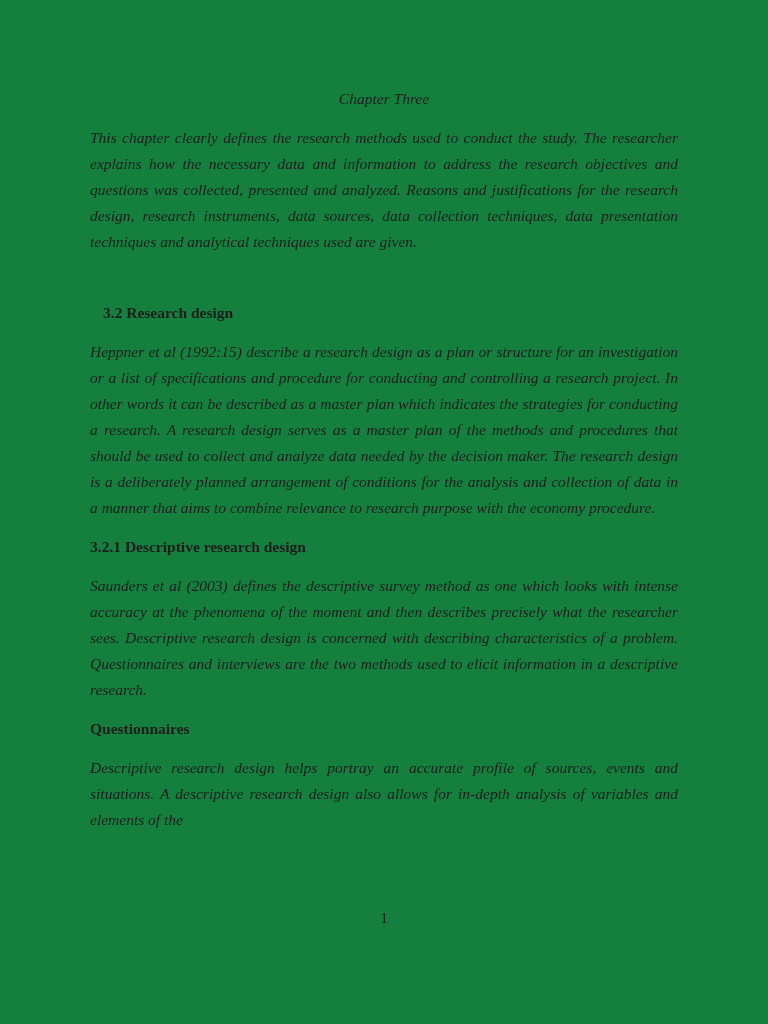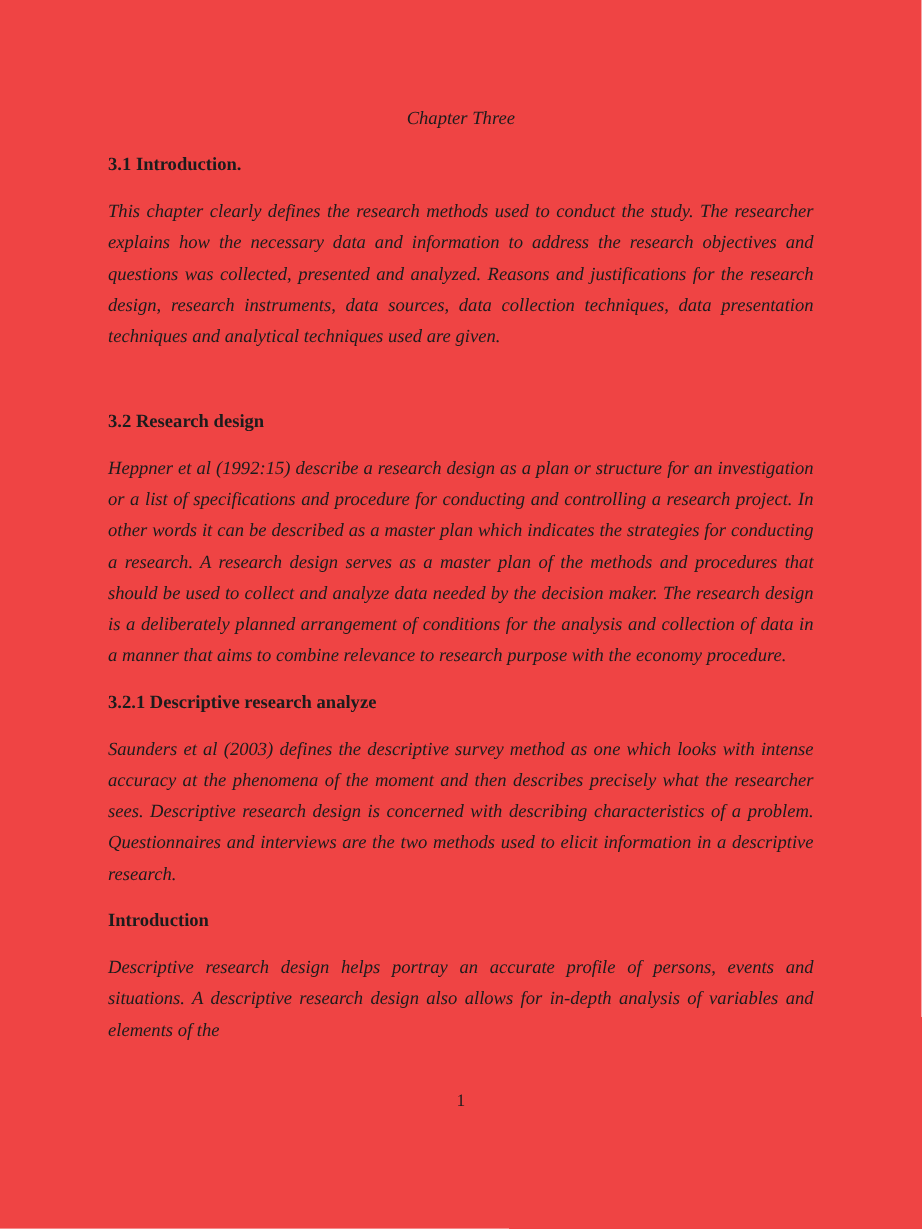--- a/index.html
+++ b/index.html
@@ -4,40 +4,41 @@
 <style>
   html, body {
     margin: 0;
     padding: 0;
     background: #ffffff;
   }
   .page {
     position: relative;
     width: 768px;
     height: 1024px;
-    background: #ef4444;
+    background: #15803d;
     box-sizing: border-box;
     padding: 86px 90px 0 90px;
     font-family: "Liberation Serif", "DejaVu Serif", serif;
     color: #1c1c1c;
     font-size: 15.5px;
     line-height: 26px;
     overflow: hidden;
   }
   .doc-title {
     text-align: center;
     font-style: italic;
     margin: 0 0 13px 0;
   }
   .doc-heading {
     font-weight: bold;
     margin: 0 0 13px 0;
   }
   .doc-heading.extra-space {
     margin-top: 45px;
+    margin-left: 13px;
   }
   .doc-paragraph {
     text-align: justify;
     margin: 0 0 13px 0;
     font-style: italic;
   }
   .page-footer {
     position: absolute;
     left: 0;
     right: 0;
@@ -48,31 +49,30 @@
   }
 </style>
 </head>
 <body>
 
 <div class="page">
 
   <div class="doc-title">Chapter Three</div>
 
 
-  <div class="doc-heading">3.1 Introduction.</div>
 
   <p class="doc-paragraph">This chapter clearly defines the research methods used to conduct the study. The researcher explains how the necessary data and information to address the research objectives and questions was collected, presented and analyzed. Reasons and justifications for the research design, research instruments, data sources, data collection techniques, data presentation techniques and analytical techniques used are given.</p>
 
   <div class="doc-heading extra-space">3.2 Research design</div>
 
   <p class="doc-paragraph">Heppner et al (1992:15) describe a research design as a plan or structure for an investigation or a list of specifications and procedure for conducting and controlling a research project. In other words it can be described as a master plan which indicates the strategies for conducting a research. A research design serves as a master plan of the methods and procedures that should be used to collect and analyze data needed by the decision maker. The research design is a deliberately planned arrangement of conditions for the analysis and collection of data in a manner that aims to combine relevance to research purpose with the economy procedure.</p>
 
-  <div class="doc-heading">3.2.1 Descriptive research analyze</div>
+  <div class="doc-heading">3.2.1 Descriptive research design</div>
 
   <p class="doc-paragraph">Saunders et al (2003) defines the descriptive survey method as one which looks with intense accuracy at the phenomena of the moment and then describes precisely what the researcher sees. Descriptive research design is concerned with describing characteristics of a problem. Questionnaires and interviews are the two methods used to elicit information in a descriptive research.</p>
 
-  <div class="doc-heading">Introduction</div>
+  <div class="doc-heading">Questionnaires</div>
 
-  <p class="doc-paragraph">Descriptive research design helps portray an accurate profile of persons, events and situations. A descriptive research design also allows for in-depth analysis of variables and elements of the</p>
+  <p class="doc-paragraph">Descriptive research design helps portray an accurate profile of sources, events and situations. A descriptive research design also allows for in-depth analysis of variables and elements of the</p>
 
   <div class="page-footer">1</div>
 
 </div>
 
 </body></html>

